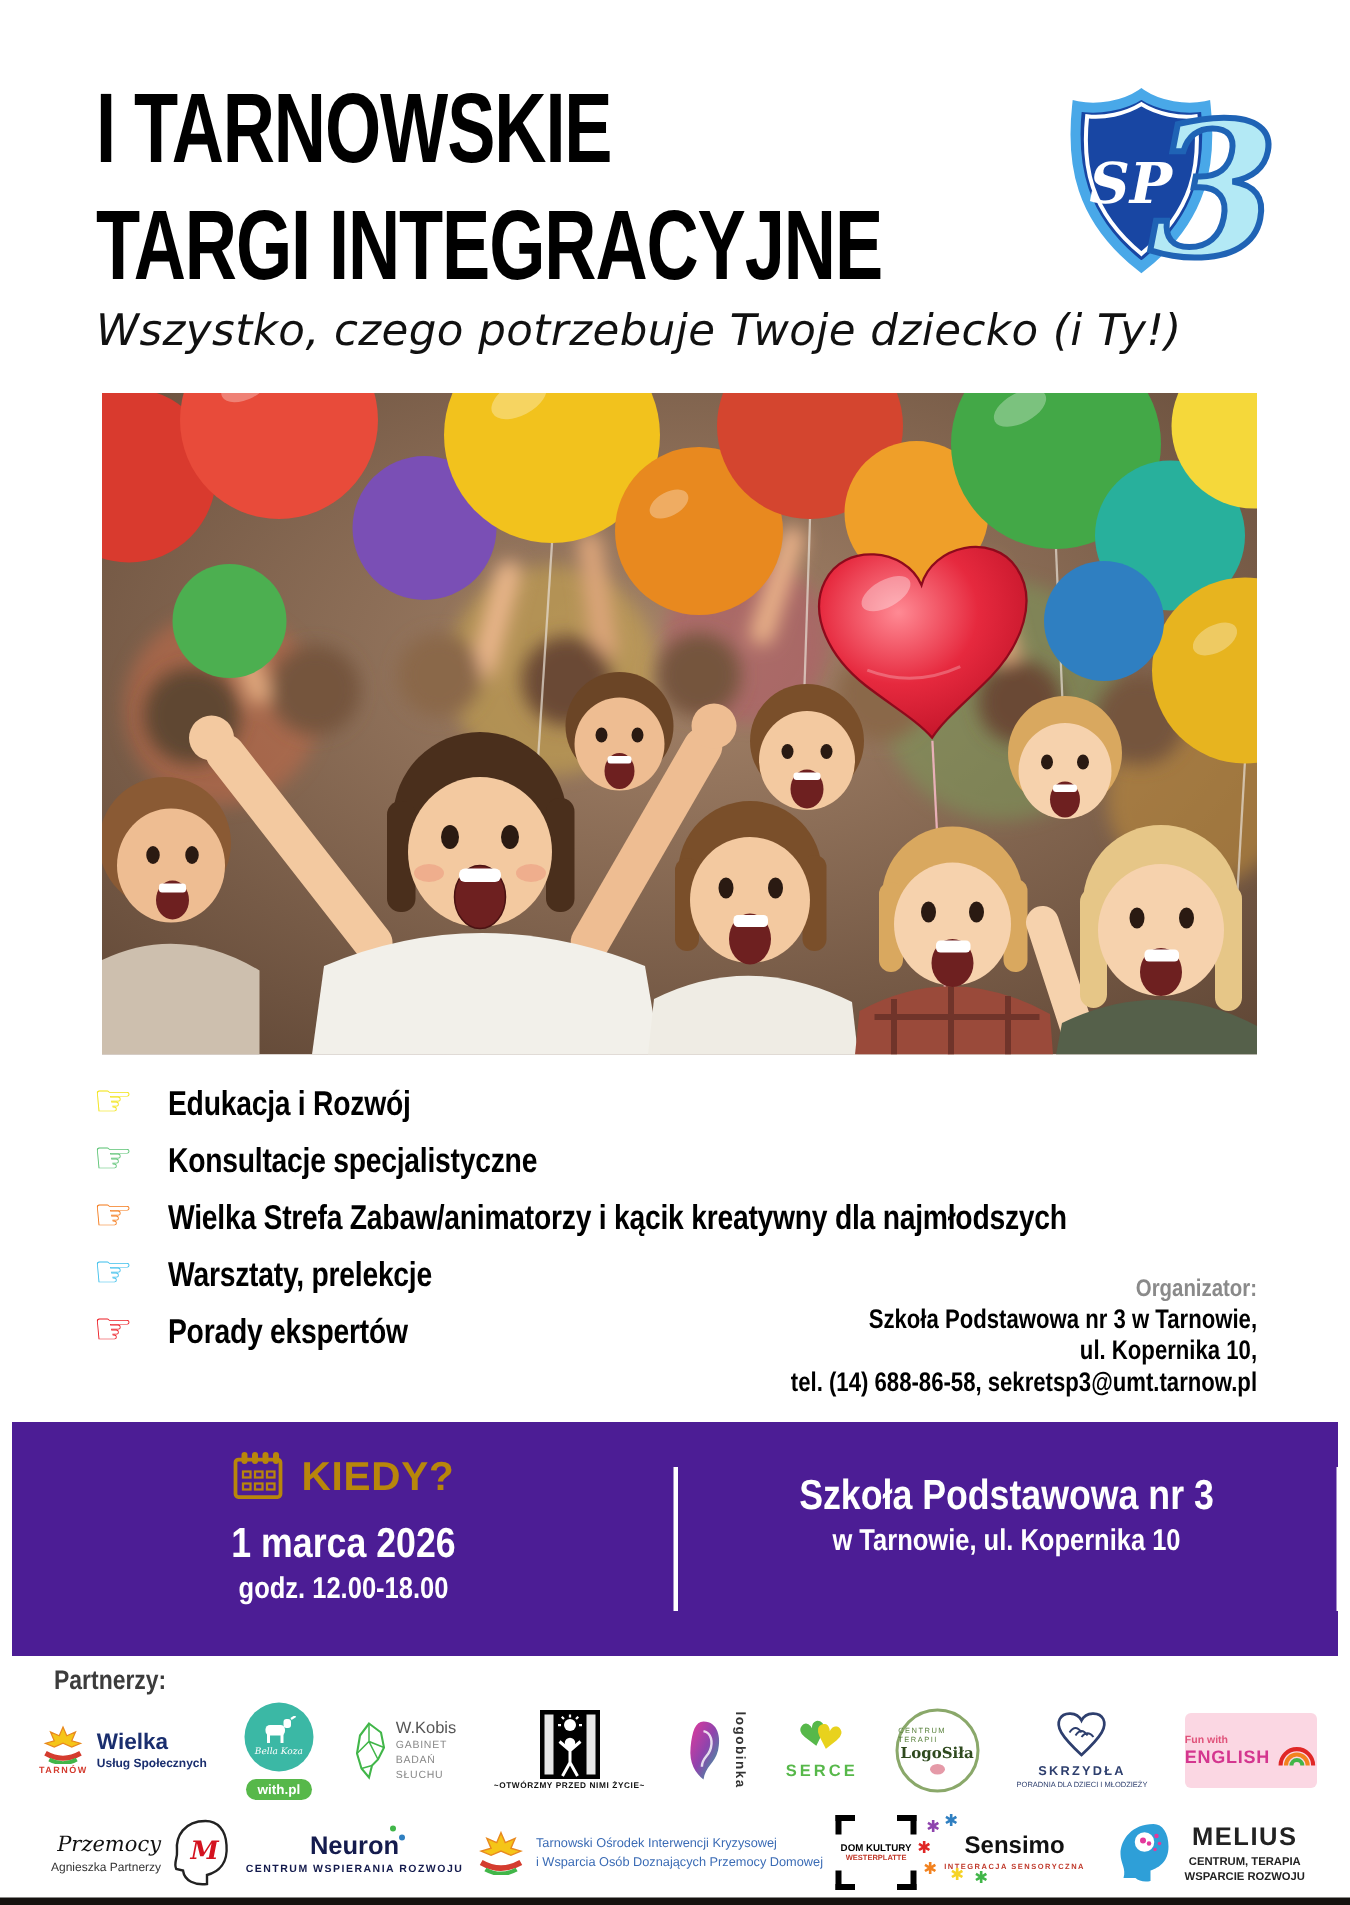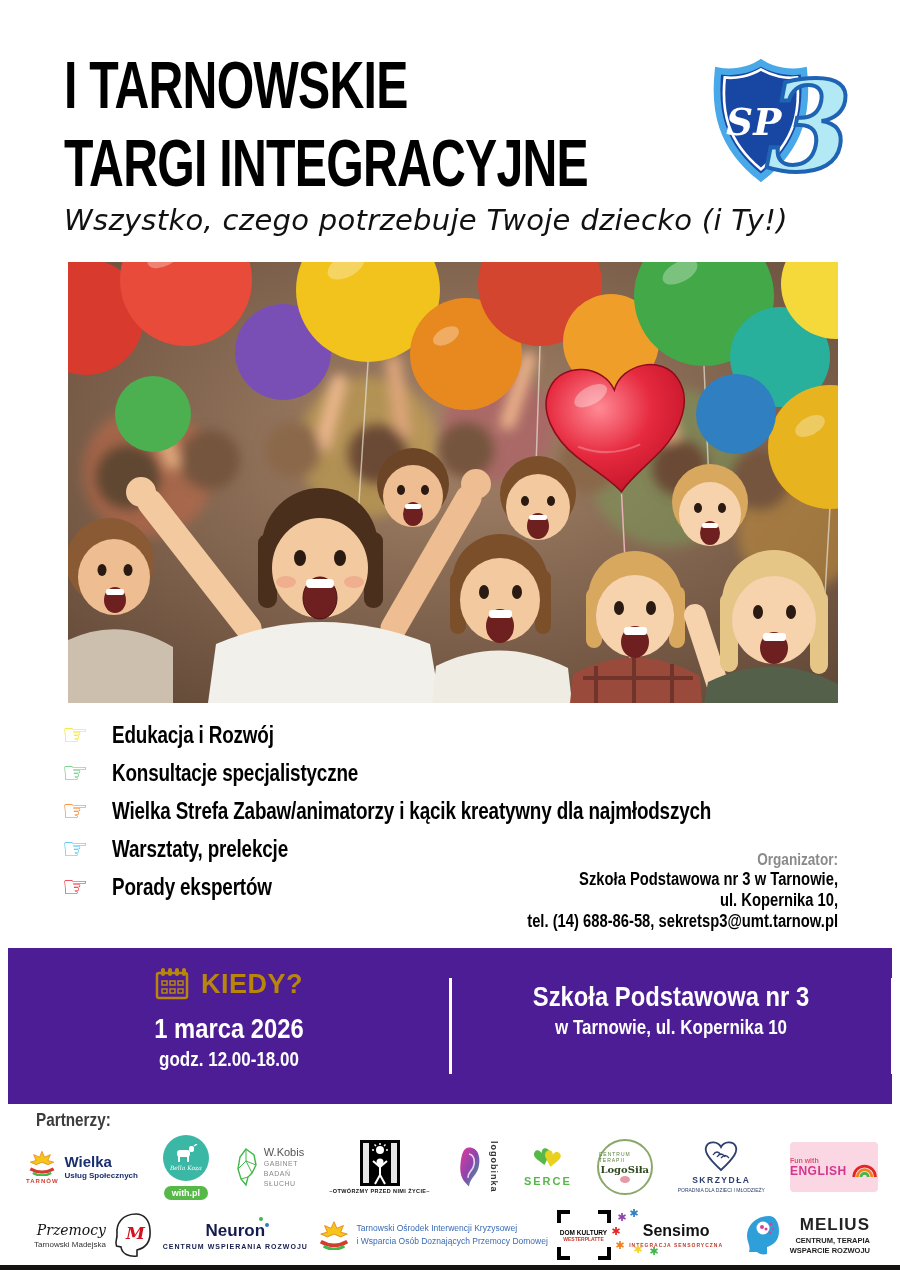--- a/index.html
+++ b/index.html
@@ -468,21 +468,21 @@
         <path d="M11 23 A4 4 0 0 1 19 23" stroke="#41b649" stroke-width="3" fill="none"></path>
       </svg>
     </div>
   </div>
 
   <div class="partners-row row2">
 
     <div class="chip">
       <div class="chip-col" style="align-items:flex-end;">
         <span class="mila-name">Przemocy</span>
-        <span class="mila-sub">Tarnowski Madejska</span>
+        <span class="mila-sub">Agnieszka Partnerzy</span>
       </div>
       <svg width="42" height="46" viewBox="0 0 42 46">
         <path d="M24 2 C10 2 4 12 5 22 C5.5 27 2.5 30 4.5 34 L9 35 C10 42 17 45 25 44 L25 38 C33 36 39 30 38 18 C37.5 8 32 2 24 2 Z" fill="none" stroke="#222" stroke-width="1.6"></path>
         <text x="14" y="27" font-family="DejaVu Serif, serif" font-style="italic" font-weight="bold" font-size="17" fill="#d4121f">M</text>
       </svg>
     </div>
 
     <div class="chip-col">
       <span class="neuron-name">
         <span>Neuron</span>
@@ -529,21 +529,21 @@
     <div class="chip">
       <svg width="42" height="42" viewBox="0 0 42 42">
         <path d="M27 2 C13 2 5 12 5 22 C5 28 9 32 7 38 L15 38 C17 40 21 41 25 40 L25 33 C31 31 37 27 37 17 C37 8 33 2 27 2 Z" fill="#2e9fd8"></path>
         <circle cx="21" cy="14" r="6.5" fill="#fff"></circle>
         <circle cx="20" cy="13" r="2" fill="#e3399b"></circle>
           <circle cx="24" cy="15" r="1.5" fill="#e3399b"></circle>
         <circle cx="29" cy="10" r="1.5" fill="#e3399b"></circle>
           <circle cx="31" cy="15" r="1.2" fill="#e3399b"></circle>
         <circle cx="28" cy="19" r="1.2" fill="#e3399b"></circle>
       </svg>
-      <div class="chip-col" style="align-items:flex-end; gap:1px;">
+      <div class="chip-col" style="align-items:center; gap:1px;">
         <span class="melius-name">MELIUS</span>
         <span class="melius-sub">CENTRUM, TERAPIA</span>
         <span class="melius-sub">WSPARCIE ROZWOJU</span>
       </div>
     </div>
   </div>
 
   <div class="bottom-bar"></div>
 </div>
 

